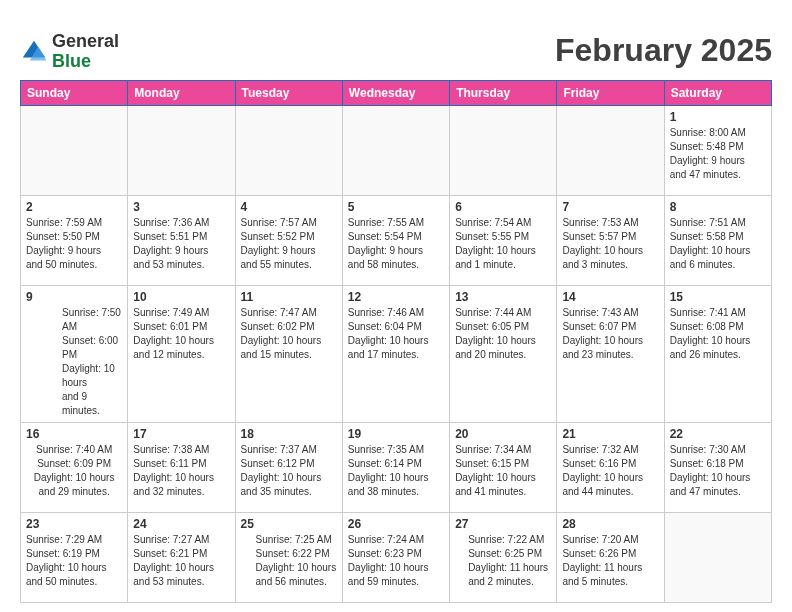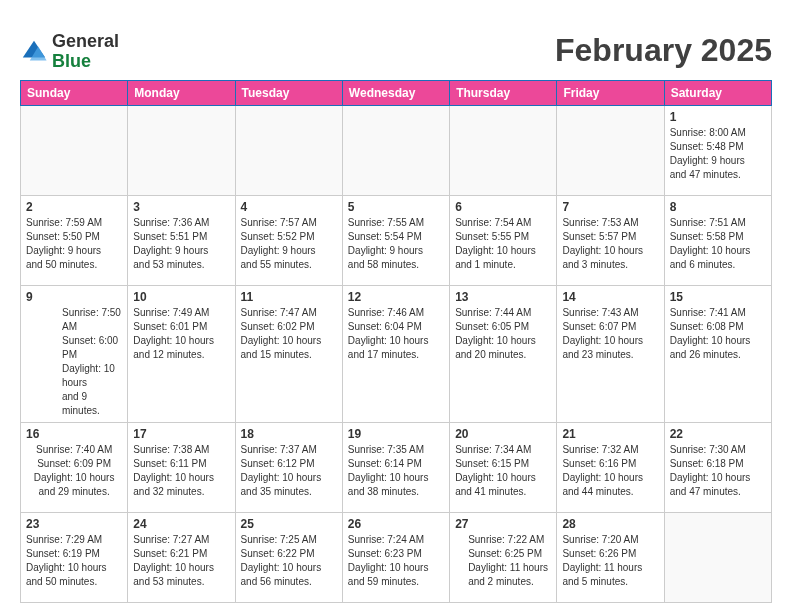--- a/index.html
+++ b/index.html
@@ -307,21 +307,21 @@
           </td>
           <td>
             <span class="day-num">24</span>
             <div class="day-info" style="white-space: pre-line;">Sunrise: 7:27 AM
 Sunset: 6:21 PM
 Daylight: 10 hours
 and 53 minutes.</div>
           </td>
           <td>
             <span class="day-num">25</span>
-            <div class="day-info" style="white-space: pre-line;">Sunrise: 7:25 AM
+            <div class="day-info" style="white-space: pre-line; margin-left: 15px;">Sunrise: 7:25 AM
 Sunset: 6:22 PM
 Daylight: 10 hours
 and 56 minutes.</div>
           </td>
           <td>
             <span class="day-num">26</span>
             <div class="day-info" style="white-space: pre-line;">Sunrise: 7:24 AM
 Sunset: 6:23 PM
 Daylight: 10 hours
 and 59 minutes.</div>

